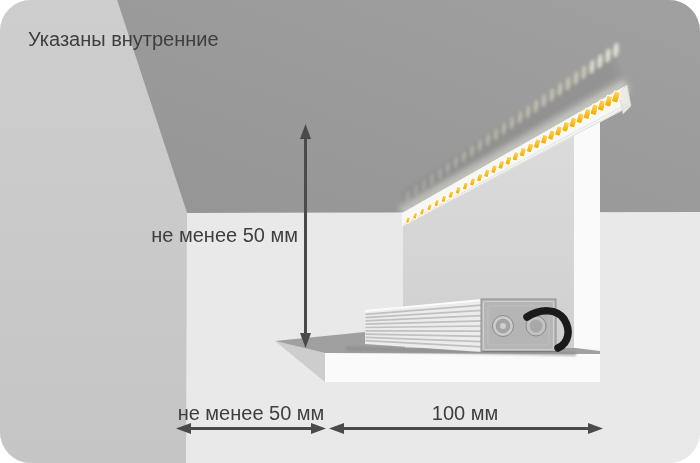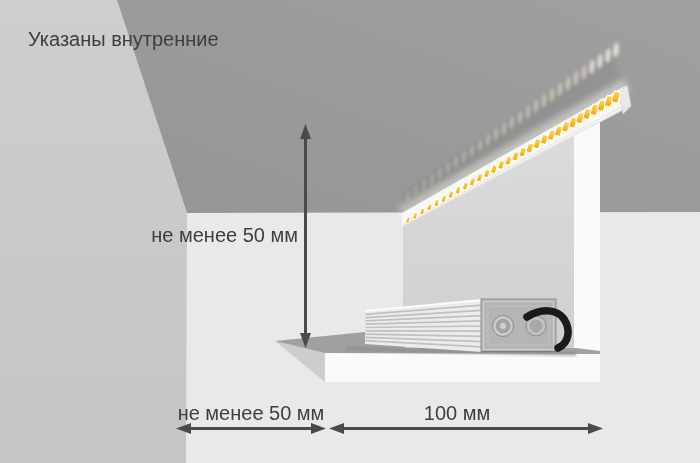--- a/index.html
+++ b/index.html
@@ -1,18 +1,18 @@
 <!DOCTYPE html>
 <html><head>
 <meta charset="utf-8">
 <style>
   html,body{margin:0;padding:0;background:#fff;}
   .stage{
     position:relative;width:700px;height:463px;overflow:hidden;
-    background:#e9e9e9;font-family:"Liberation Sans",sans-serif;
+    background:#e9e9e9;font-family:"Liberation Sans",sans-serif;border-radius:31px;
   }
   .stage svg{position:absolute;left:0;top:0;}
   .label{
     position:absolute;color:#3e3e3e;font-size:20px;line-height:23.5px;
     white-space:nowrap;
   }
   .label.right{text-align:right;}
   .label.center{text-align:center;}
 </style>
 </head>
@@ -181,14 +181,14 @@
       <polygon points="329,428.5 344,423 344,434" fill="#4a4a4a"></polygon>
       <polygon points="603,428.5 588,423 588,434" fill="#4a4a4a"></polygon>
     </g>
   </svg>
 
   <div class="label" style="left:28px;top:28px;">
     <div>Указаны внутренние</div>
   </div>
   <div class="label right" style="left:96px;top:224px;width:202px;">не менее 50 мм</div>
   <div class="label center" style="left:151px;top:402px;width:200px;">не менее 50 мм</div>
-  <div class="label center" style="left:357px;top:402px;width:200px;">100 мм</div>
+  <div class="label center" style="left:365px;top:402px;width:200px;">100 мм</div>
 </div>
 
 </body></html>

